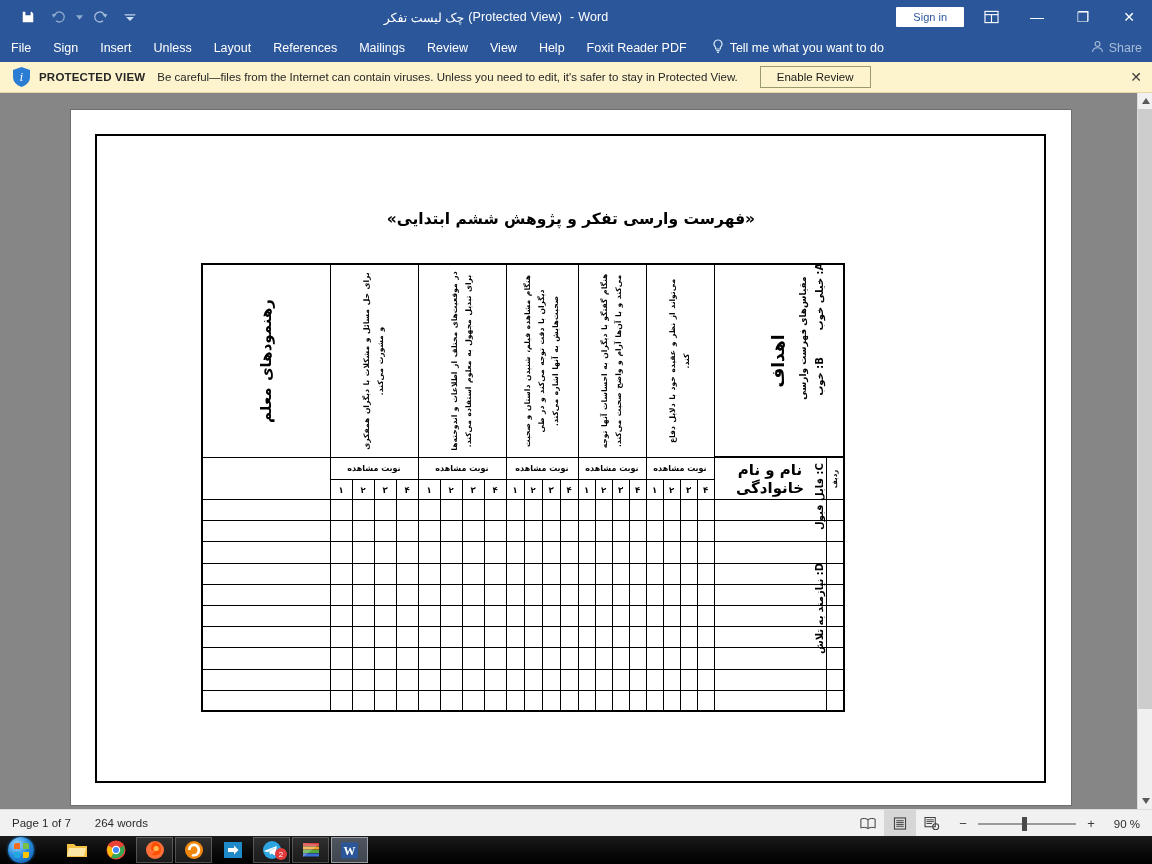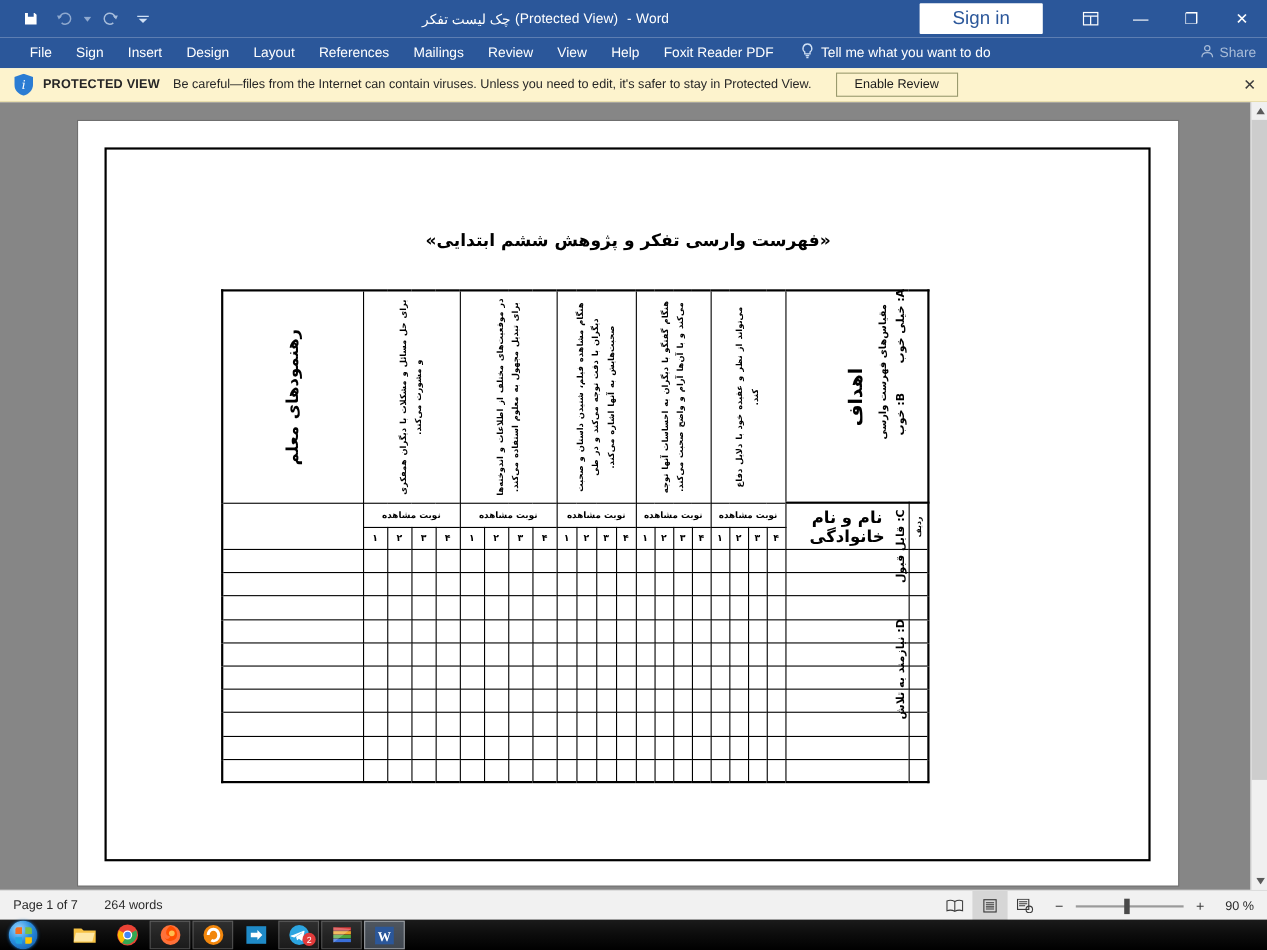--- a/index.html
+++ b/index.html
@@ -23,32 +23,32 @@
   .qat-btn svg{ display:block; }
   .title-text{
     position:absolute; left:0; top:0; width:992px; height:34px;
     display:flex; align-items:center; justify-content:center;
     font-size:12.5px; color:#ffffff; letter-spacing:.1px;
     pointer-events:none;
   }
   .title-text .rtl{ direction:rtl; unicode-bidi:isolate; }
   .win-right{ position:absolute; right:0; top:0; height:34px; display:flex; align-items:center; }
   .signin{
-    background:#ffffff; color:#2b579a; font-size:17px;
-    padding:4px 30px; margin-right:20px; border-radius:1px; white-space:nowrap;
+    background:#ffffff; color:#2b579a; font-size:11px;
+    padding:4px 17px; margin-right:4px; border-radius:1px; white-space:nowrap;
   }
   .winbtn{ width:46px; height:34px; display:flex; align-items:center; justify-content:center;
            color:#fff; font-size:14px; }
   .winbtn.close{ width:46px; }
 
   
   .ribbon{
     position:absolute; left:0; top:34px; width:1152px; height:28px;
     background:#2b579a; color:#fff;
-    display:flex; align-items:center;padding-left:16px;
+    display:flex; align-items:center;
   }
   .tab{ font-size:12.5px; color:#ffffff; padding:0 11px; height:28px;
         display:flex; align-items:center; white-space:nowrap; }
   .tellme{ display:flex; align-items:center; gap:6px; margin-left:14px; font-size:12.5px; }
   .share{ position:absolute; right:10px; top:0; height:28px; display:flex; align-items:center;
           gap:5px; font-size:12.5px; color:#a8bcd8; }
 
   
   .pvbar{
     position:absolute; left:0; top:62px; width:1152px; height:31px;
@@ -250,21 +250,21 @@
     <div class="winbtn">—</div>
     <div class="winbtn">❐</div>
     <div class="winbtn close">✕</div>
   </div>
 </div>
 
 <div class="ribbon">
   <div class="tab">File</div>
   <div class="tab">Sign</div>
   <div class="tab">Insert</div>
-  <div class="tab">Design</div>
+  <div class="tab">Unless</div>
   <div class="tab">Layout</div>
   <div class="tab">References</div>
   <div class="tab">Mailings</div>
   <div class="tab">Review</div>
   <div class="tab">View</div>
   <div class="tab">Help</div>
   <div class="tab">Foxit Reader PDF</div>
   <div class="tellme">
     <span>
       <svg width="12" height="15" viewBox="0 0 12 15">

